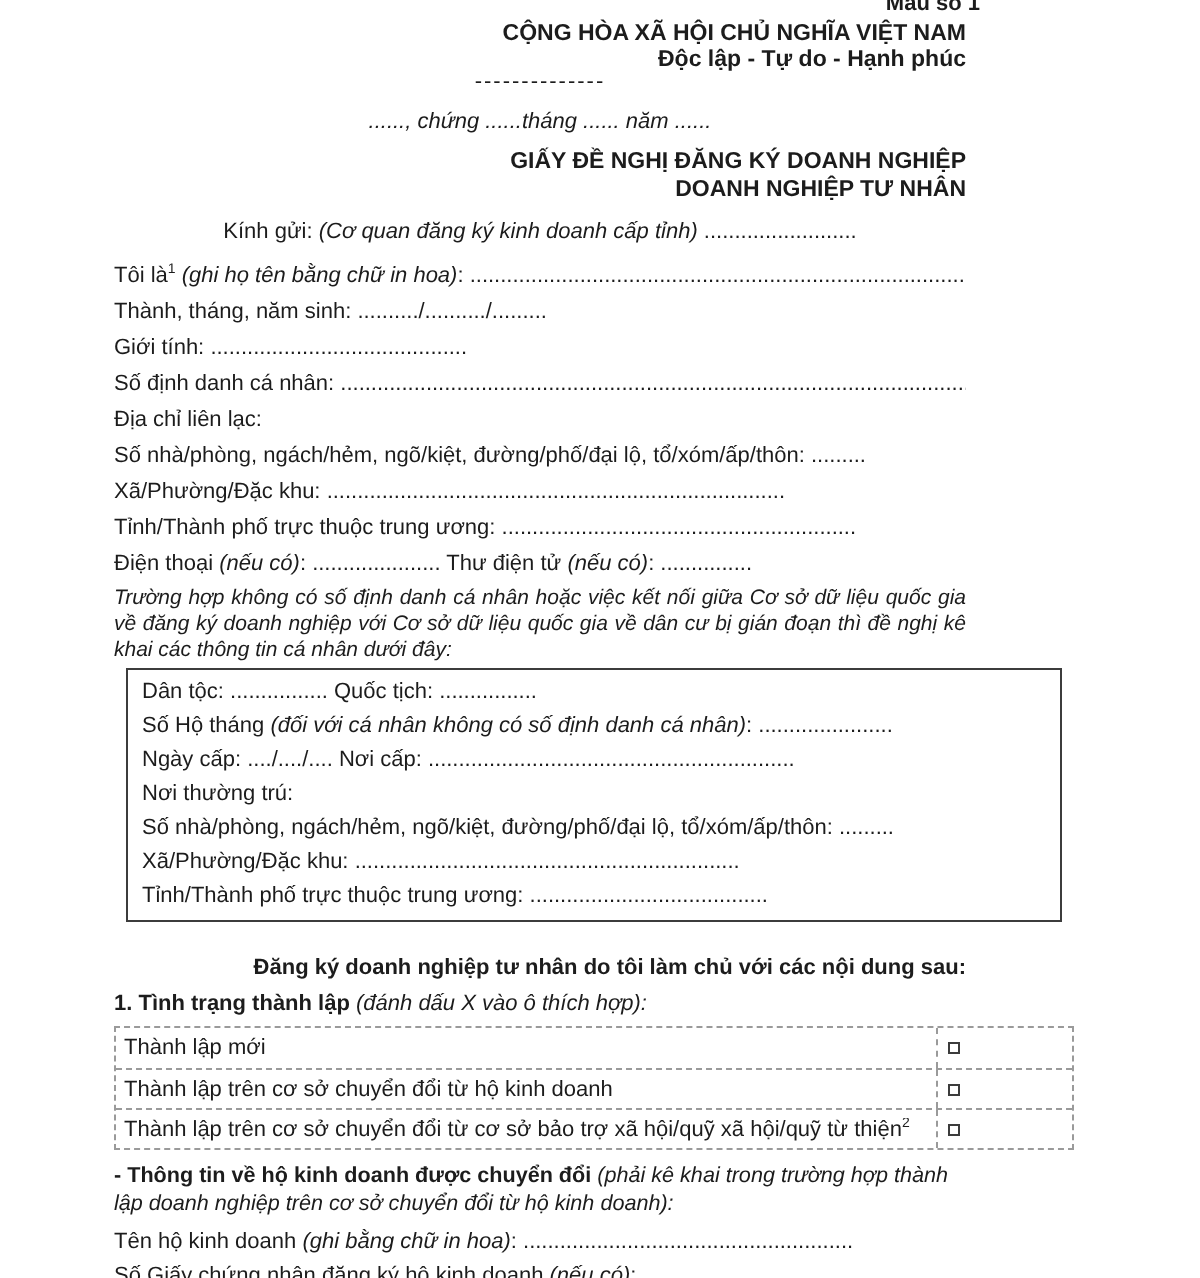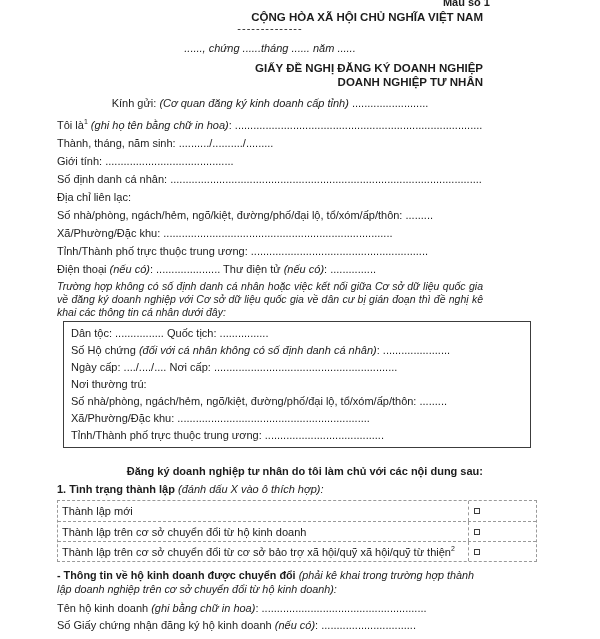--- a/index.html
+++ b/index.html
@@ -36,20 +36,21 @@
 </style>
 </head>
 <body>
 
 <div class="page">
 
   <div class="form-no">Mẫu số 1</div>
 
   <div class="center hdr">
     <div class="b">CỘNG HÒA XÃ HỘI CHỦ NGHĨA VIỆT NAM</div>
+    <div class="b">Độc lập - Tự do - Hạnh phúc</div>
     <div class="hdr-div">--------------</div>
   </div>
 
   <div class="center i date-line">......, chứng ......tháng ...... năm ......</div>
 
   <div class="center b title">
     <div>GIẤY ĐỀ NGHỊ ĐĂNG KÝ DOANH NGHIỆP</div>
     <div>DOANH NGHIỆP TƯ NHÂN</div>
   </div>
 
@@ -83,21 +84,21 @@
     <span>Điện thoại </span><span class="i">(nếu có)</span><span>: ..................... </span><span>Thư điện tử </span><span class="i">(nếu có)</span><span>: ...............</span>
   </div>
 
   <div class="para i">Trường hợp không có số định danh cá nhân hoặc việc kết nối giữa Cơ sở dữ liệu quốc gia về đăng ký doanh nghiệp với Cơ sở dữ liệu quốc gia về dân cư bị gián đoạn thì đề nghị kê khai các thông tin cá nhân dưới đây:</div>
 
   <div class="idbox">
     <div class="line">
       <span>Dân tộc: </span><span>................ </span><span>Quốc tịch: </span><span>................</span>
     </div>
     <div class="line">
-      <span>Số Hộ chứng </span><span class="i">(đối với cá nhân không có số định danh cá nhân)</span><span>: ......................</span>
+      <span>Số Hộ tháng </span><span class="i">(đối với cá nhân không có số định danh cá nhân)</span><span>: ......................</span>
     </div>
     <div class="line">
       <span>Ngày cấp: </span><span>..../..../.... </span><span>Nơi cấp: </span><span>............................................................</span>
     </div>
     <div class="line">Nơi thường trú:</div>
     <div class="line">
       <span>Số nhà/phòng, ngách/hẻm, ngõ/kiệt, đường/phố/đại lộ, tổ/xóm/ấp/thôn: </span><span>.........</span>
     </div>
     <div class="line">
       <span>Xã/Phường/Đặc khu: </span><span>...............................................................</span>

